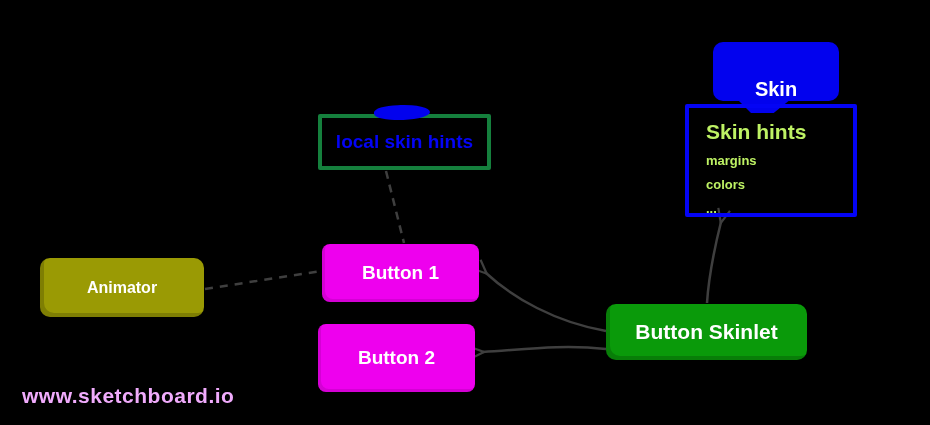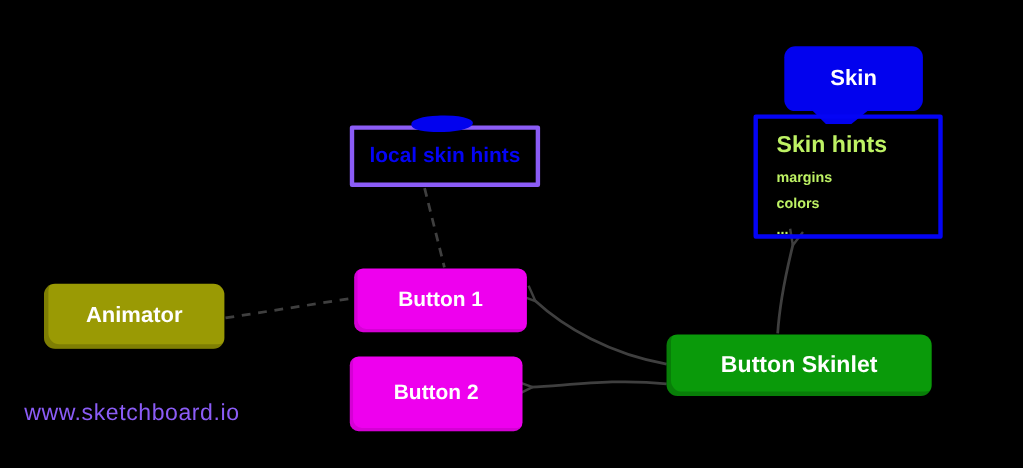--- a/index.html
+++ b/index.html
@@ -7,70 +7,70 @@
     position:relative;width:930px;height:425px;background:#000000;
     overflow:hidden;font-family:"Liberation Sans",sans-serif;
   }
   .edges{position:absolute;left:0;top:0;width:930px;height:425px;}
   .node{
     position:absolute;display:flex;align-items:center;justify-content:center;
     font-weight:bold;color:#ffffff;text-align:center;cursor:default;
   }
   .node-skin{
     left:713px;top:42px;width:126px;height:59px;background:#0202ee;
-    border-radius:10px;font-size:20px;
+    border-radius:10px;font-size:20px;align-items:flex-end;
   }
   .skin-tab{
     position:absolute;left:737px;top:99px;width:54px;height:14px;background:#0202ee;
     -webkit-clip-path:polygon(0 0,100% 0,68% 100%,26% 100%);
     clip-path:polygon(0 0,100% 0,68% 100%,26% 100%);
   }
   .panel-skin-hints{
     position:absolute;left:685px;top:104px;width:164px;height:105px;
     border:4px solid #0404f5;border-radius:2px;color:#bef264;
     padding:0;background:transparent;
   }
   .panel-skin-hints .panel-title{
     display:block;font-weight:bold;font-size:21px;margin:12px 0 0 17px;
   }
   .panel-skin-hints .panel-item{
     display:block;font-weight:bold;font-size:13px;margin:9px 0 0 17px;
   }
   .node-local-hints{
     left:318px;top:114px;width:165px;height:48px;
-    border:4px solid #8b5cf6;border-radius:2px;
+    border:4px solid #15803d;border-radius:2px;
     background:transparent;color:#0404f5;font-size:19px;
   }
   .local-hints-blob{
     position:absolute;left:374px;top:105px;width:56px;height:15px;
     background:#0202ee;border-radius:45% 55% 50% 50%;transform:rotate(-2deg);
   }
   .node-animator{
     left:40px;top:258px;width:164px;height:59px;background:#9a9a04;
-    border-radius:10px;font-size:20px;
+    border-radius:10px;font-size:16px;
     box-shadow:inset 4px -4px 0 rgba(0,0,0,0.18);
   }
   .node-button1{
     left:322px;top:244px;width:157px;height:58px;background:#ee00ee;
     border-radius:8px;font-size:19px;
     box-shadow:inset 3px -3px 0 rgba(0,0,0,0.10);
   }
   .node-button2{
     left:318px;top:324px;width:157px;height:68px;background:#ee00ee;
     border-radius:8px;font-size:19px;
     box-shadow:inset 3px -3px 0 rgba(0,0,0,0.10);
   }
   .node-skinlet{
-    left:606px;top:304px;width:241px;height:56px;background:#0a9a0a;
+    left:606px;top:304px;width:201px;height:56px;background:#0a9a0a;
     border-radius:10px;font-size:21px;
     box-shadow:inset 4px -4px 0 rgba(0,0,0,0.18);
   }
   .watermark{
-    position:absolute;left:22px;top:364px;color:#8b5cf6;font-size:21px;
-    font-weight:normal;letter-spacing:0.5px;
+    position:absolute;left:22px;top:384px;color:#f0abfc;font-size:21px;
+    font-weight:bold;letter-spacing:0.5px;
   }
 </style>
 </head>
 <body>
 
 <div class="stage">
 
   <svg class="edges" width="930" height="425" viewBox="0 0 930 425">
     <defs>
       <marker id="arrowOpen" markerWidth="20" markerHeight="18" refX="3" refY="7" orient="auto" markerUnits="userSpaceOnUse">

